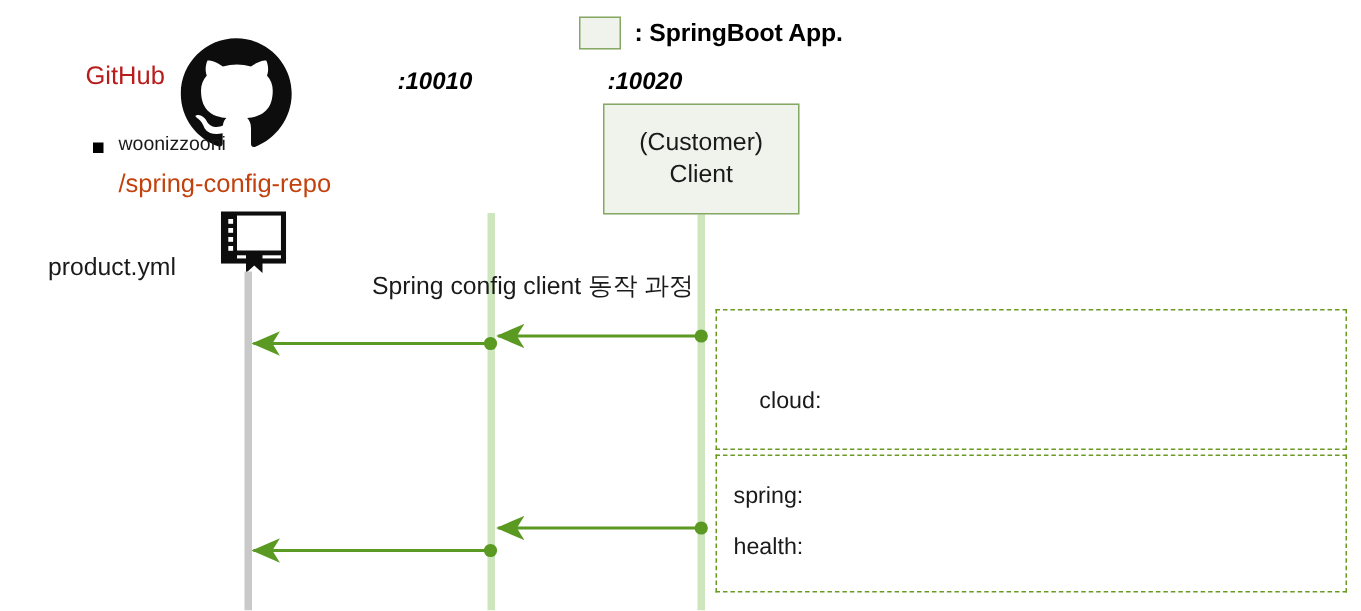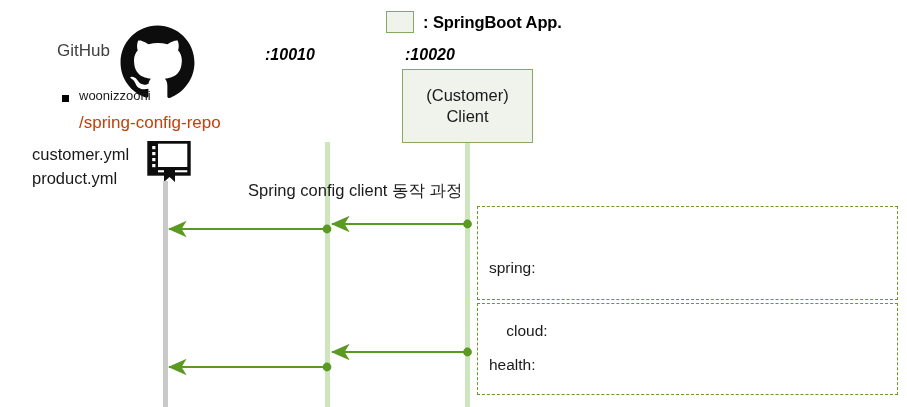--- a/index.html
+++ b/index.html
@@ -13,21 +13,21 @@
   }
   #stage{position:absolute;left:0;top:0;width:731px;height:407px;text-decoration:underline;}
   .abs{position:absolute;}
 
   
   #legend{left:386px;top:11px;display:flex;align-items:center;gap:9px;}
   #legend-swatch{width:28px;height:22px;background:#f0f2ec;border:1.6px solid #85a862;box-sizing:border-box;}
   #legend-label{font-size:16.5px;font-weight:bold;color:#000;letter-spacing:-0.1px;white-space:nowrap;}
 
   
-  #github-label{left:57px;top:41px;font-size:17px;color:#404040;}
+  #github-label{left:57px;top:41px;font-size:17px;color:#b91c1c;}
   #github-icon{left:118px;top:24px;width:79px;height:77px;}
   #repo-bullet{left:62px;top:95px;width:7px;height:7px;background:#000;}
   #repo-line1{left:79px;top:88px;font-size:13px;color:#1a1a1a;white-space:nowrap;}
   #repo-line2{left:79px;top:113px;font-size:17px;color:#c2410c;white-space:nowrap;}
   #yml-line1{left:32px;top:145px;font-size:16.5px;color:#1a1a1a;white-space:nowrap;}
   #yml-line2{left:32px;top:169px;font-size:16.5px;color:#1a1a1a;white-space:nowrap;}
   #book-icon{left:147px;top:141px;width:44px;height:42px;}
 
   
   .lifeline{width:5px;}
@@ -74,21 +74,20 @@
   <div class="abs" id="github-icon">
     <svg viewBox="0 0 100 100" width="79" height="77" aria-hidden="true">
       <path fill="#0d0d0d" d="M50 2C23.5 2 2 23.5 2 50c0 21.2 13.8 39.2 32.9 45.6 2.4.4 3.3-1 3.3-2.3 0-1.2 0-5 0-9.1-13.4 2.9-16.2-5.7-16.2-5.7-2.2-5.6-5.4-7.1-5.4-7.1-4.4-3 .3-2.9.3-2.9 4.9.3 7.4 5 7.4 5 4.3 7.4 11.3 5.2 14.1 4 .4-3.1 1.7-5.2 3.1-6.4-10.7-1.2-22-5.4-22-23.9 0-5.3 1.9-9.6 5-13-.5-1.2-2.2-6.1.5-12.8 0 0 4.1-1.3 13.4 5a46.4 46.4 0 0 1 24.4 0c9.3-6.3 13.3-5 13.3-5 2.7 6.7 1 11.6.5 12.8 3.1 3.4 5 7.7 5 13 0 18.6-11.3 22.7-22.1 23.9 1.7 1.5 3.3 4.5 3.3 9.1 0 6.6 0 11.9 0 13.5 0 1.3.9 2.8 3.3 2.3C84.2 89.2 98 71.2 98 50 98 23.5 76.5 2 50 2z"></path>
     </svg>
   </div>
 
   <div class="abs" id="repo-bullet"></div>
   <div class="abs" id="repo-line1">woonizzooni</div>
   <div class="abs" id="repo-line2">/spring-config-repo</div>
 
-  <div class="abs" id="yml-line1">customer.yml</div>
   <div class="abs" id="yml-line2">product.yml</div>
 
   <div class="abs" id="book-icon">
     <svg viewBox="0 0 44 42" width="44" height="42" aria-hidden="true">
       <rect x="2" y="1" width="40" height="32" fill="none" stroke="#0d0d0d" stroke-width="3.4"></rect>
       <rect x="2" y="1" width="9" height="32" fill="#0d0d0d"></rect>
       <rect x="2" y="26" width="40" height="3.2" fill="#0d0d0d"></rect>
       <rect x="5.2" y="5" width="3.2" height="3.2" fill="#ffffff"></rect>
       <rect x="5.2" y="11" width="3.2" height="3.2" fill="#ffffff"></rect>
       <rect x="5.2" y="17" width="3.2" height="3.2" fill="#ffffff"></rect>
@@ -135,22 +134,22 @@
       <circle cx="467.5" cy="352" r="4.4" fill="#5b9a22"></circle>
     </g>
 
     <g>
       <line x1="327" y1="367" x2="169" y2="367" stroke="#5b9a22" stroke-width="2.1" marker-end="url(#ah)"></line>
       <circle cx="327" cy="367" r="4.4" fill="#5b9a22"></circle>
     </g>
   </svg>
 
   <div class="abs note" id="note-config">
+    <span class="note-line">    cloud:</span>
     <span class="note-line">spring:</span>
-    <span class="note-line">    cloud:</span>
     
   </div>
 
   <div class="abs note" id="note-health">
     <span class="note-line">health:</span>
     
     
   </div>
 
 </div>

